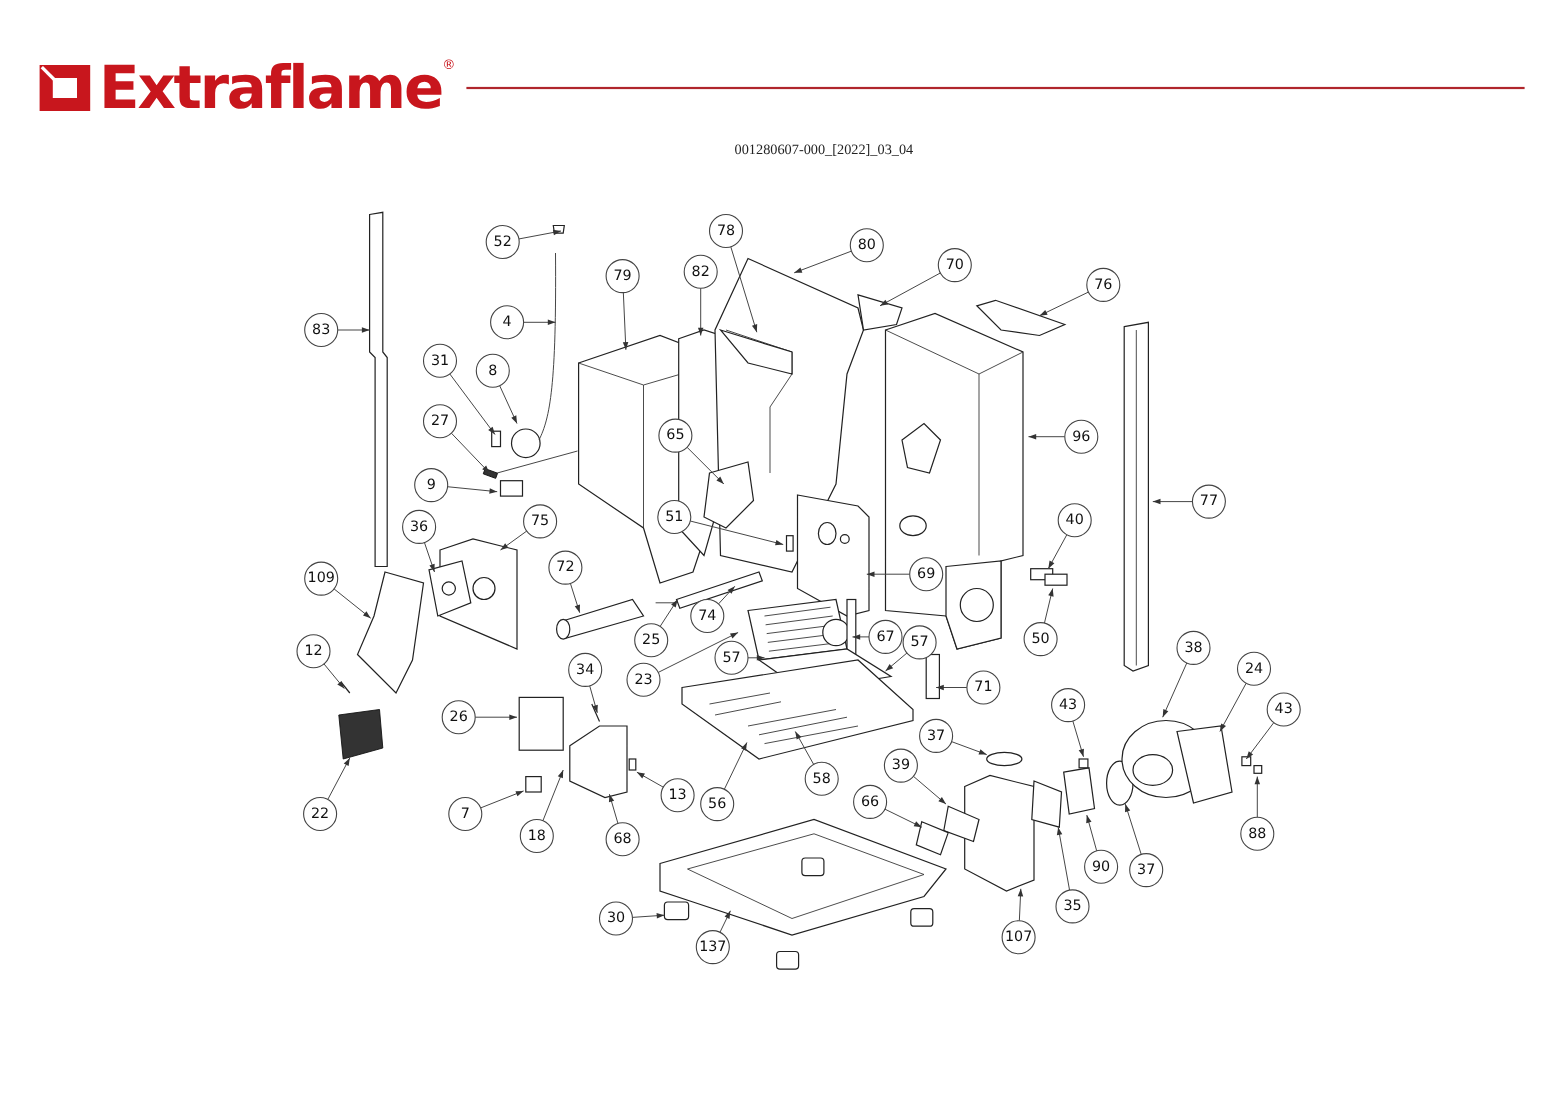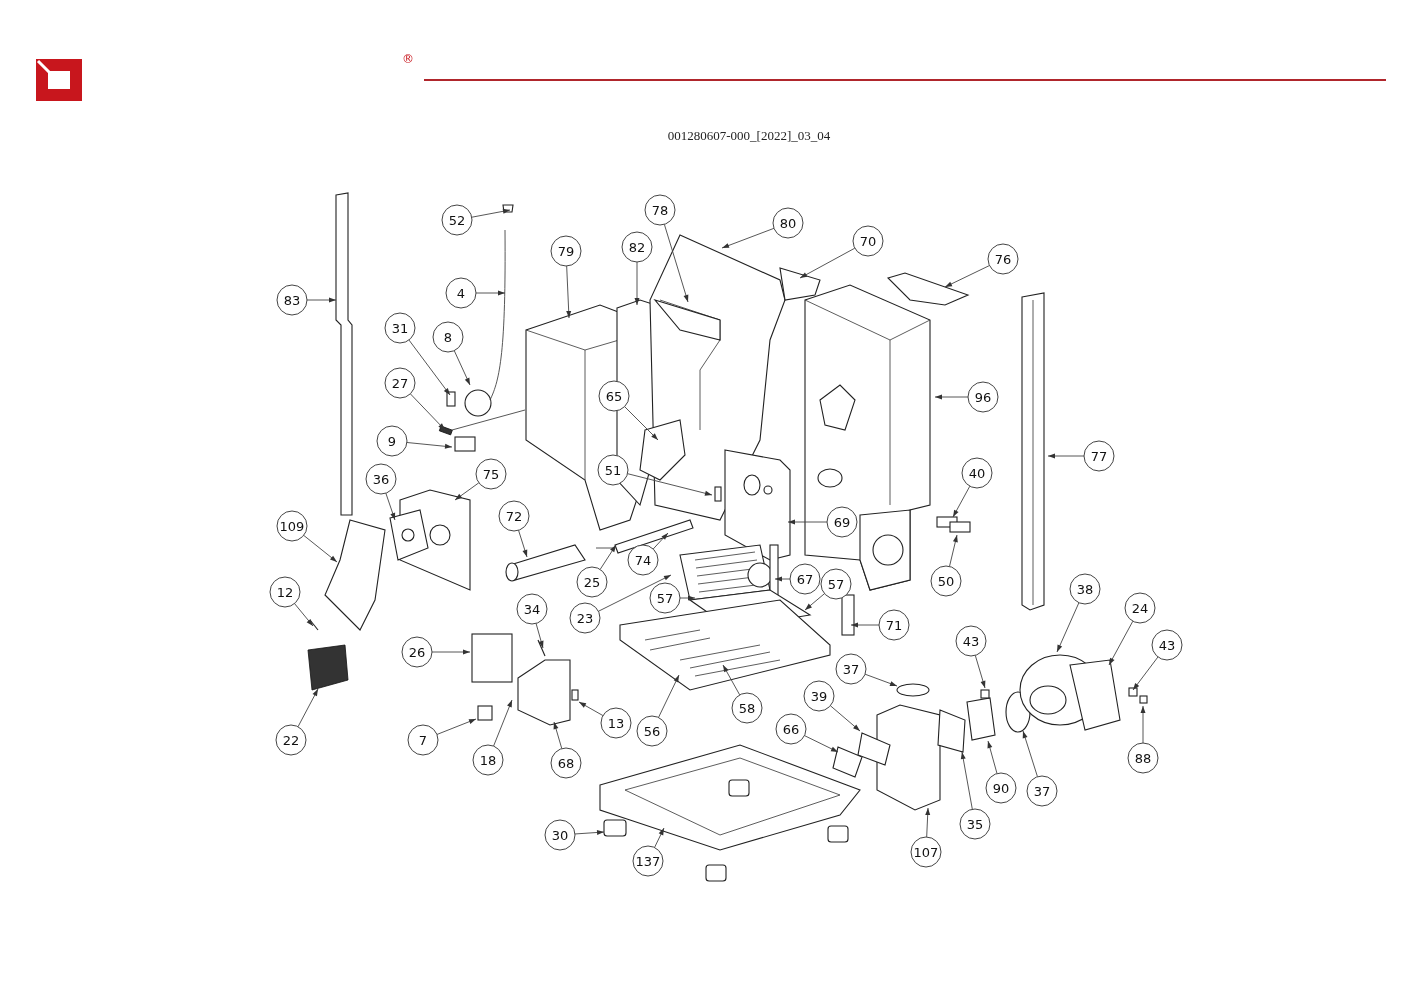--- a/index.html
+++ b/index.html
@@ -20,20 +20,21 @@
 </style>
 </head>
 <body>
 
 <div class="logo">
   <svg class="logo-mark" viewBox="0 0 50 50" width="50" height="50">
     <path d="M2 4 H48 V46 H2 Z M14 16 V34 H36 V16 Z" fill="#c8161d" fill-rule="evenodd"></path>
     <path d="M2 4 L20 22 L14 16 Z" fill="#fff"></path>
     <path d="M4 6 L18 20" stroke="#fff" stroke-width="3"></path>
   </svg>
+  <span class="logo-text">Extraflame</span>
 </div>
 <span class="logo-reg">®</span>
 <div class="header-rule"></div>
 <div class="doc-code">001280607-000_[2022]_03_04</div>
 
 <svg class="diagram" width="1410" height="996" viewBox="0 0 1410 996">
   <g>
 
     <path class="part" d="M336 195 L348 193 L348 320 L352 325 L352 515 L341 515 L341 325 L336 320 Z"></path>
 

